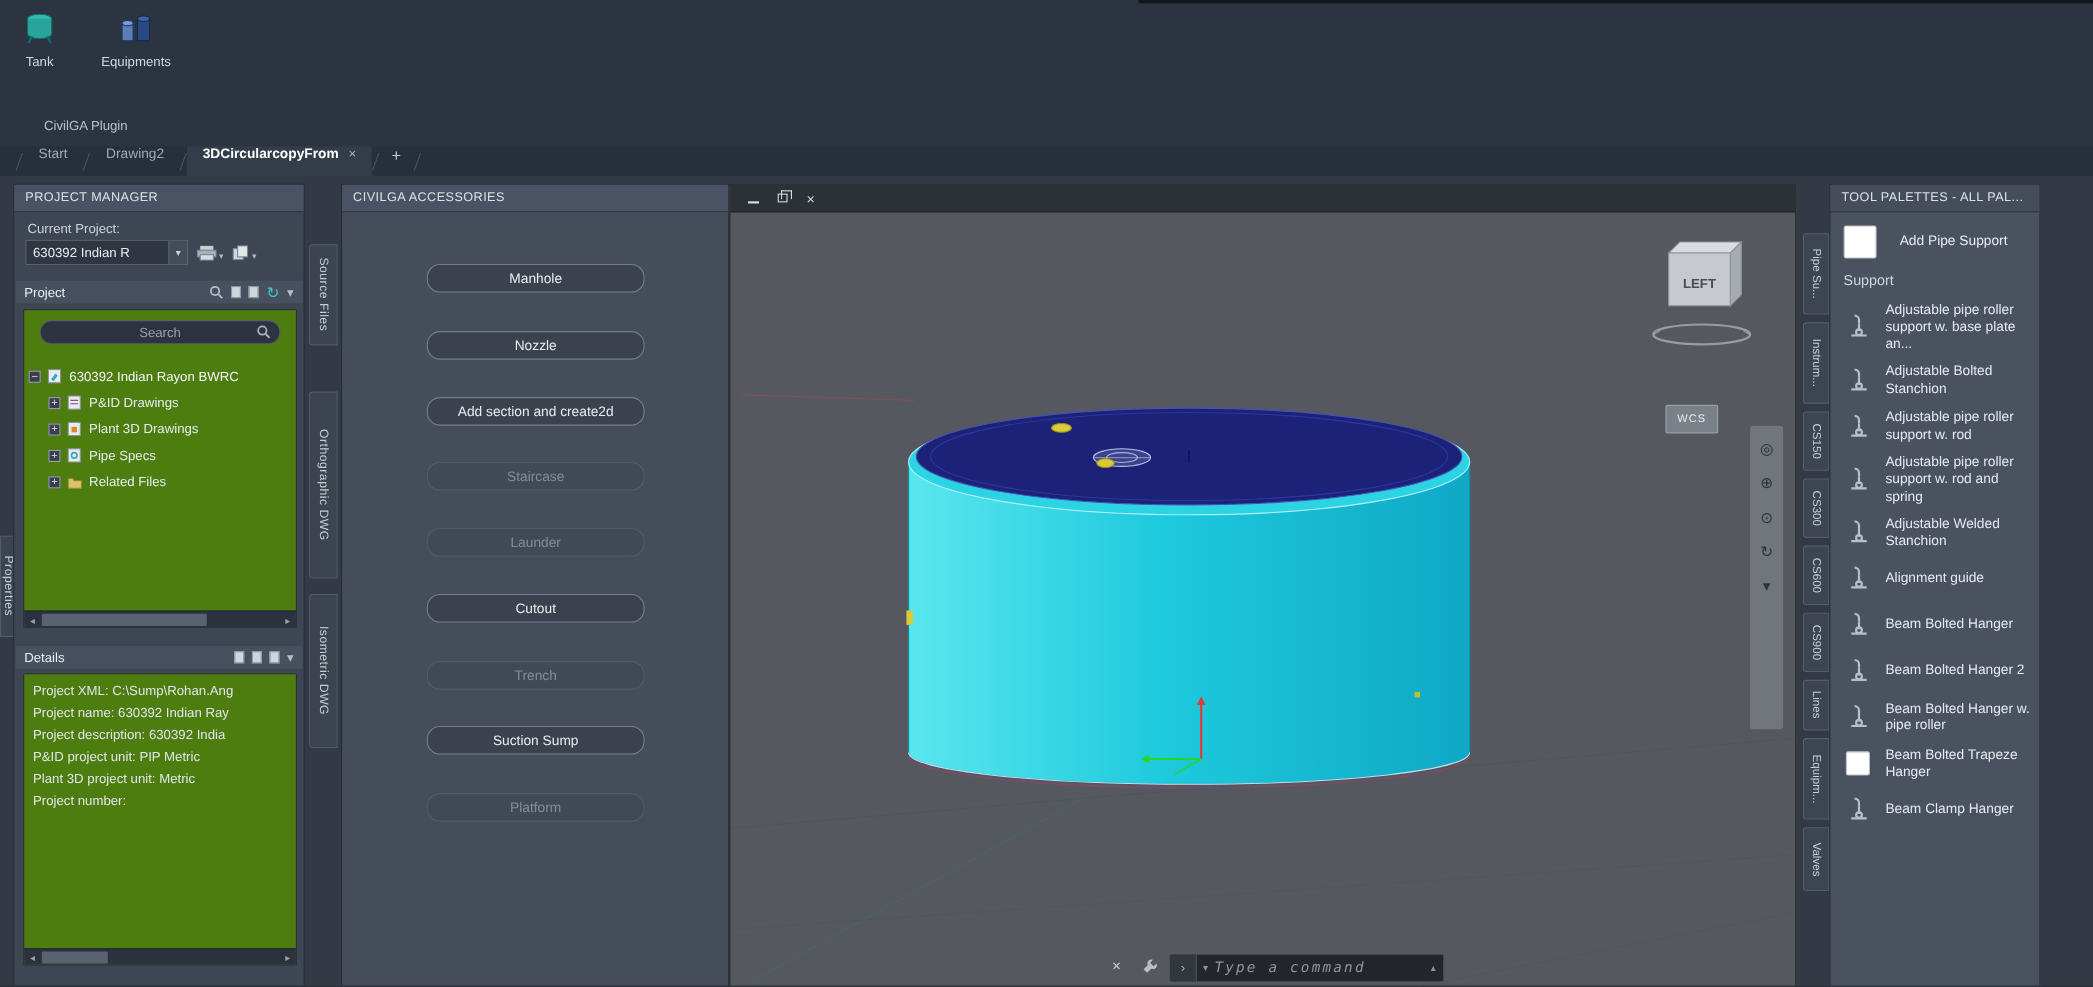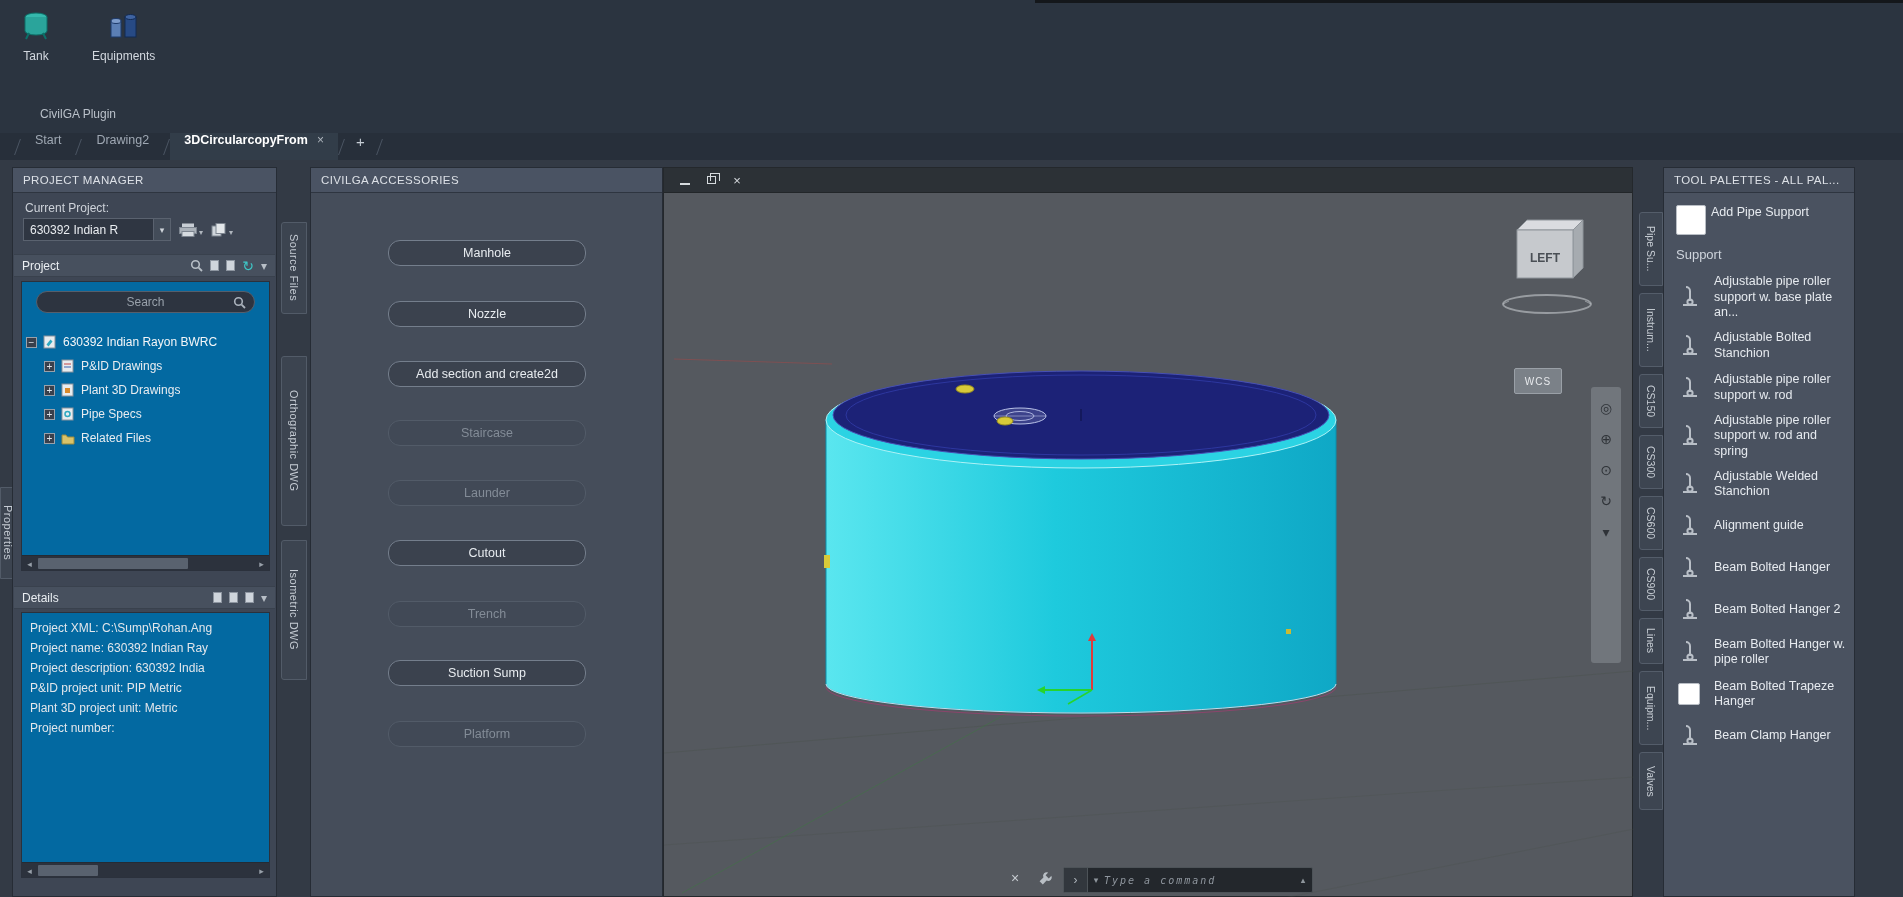--- a/index.html
+++ b/index.html
@@ -39,21 +39,21 @@
   .pm-select-value{flex:1;padding:0 6px;font-size:12px;color:#eaedf1;white-space:nowrap;overflow:hidden}
   .pm-select-arrow{width:17px;height:100%;background:#434c59;border-left:1px solid #5a626f;display:flex;align-items:center;justify-content:center;font-size:9px;color:#cfd4da}
   .tool-mini{display:flex;align-items:flex-end;gap:2px;cursor:pointer}
   .mini-caret{font-size:8px;color:#aeb5bd;font-style:normal}
   .pm-bar{position:absolute;left:1px;height:23px;right:1px;background:#47505e;display:flex;align-items:center;padding:0 8px;border-top:1px solid #39414d;border-bottom:1px solid #39414d}
   .pm-bar-title{font-size:12px;color:#eaeef2;flex:1}
   .bar-icons{display:flex;align-items:center;gap:7px}
   .bicon{display:flex;align-items:center;justify-content:center;font-size:12px;color:#b7bec6;cursor:pointer}
   .bicon.teal{color:#3ec7c7;font-size:14px}
   .doc-glyph{display:inline-block;width:9px;height:11px;background:#cfd5dc;border:1px solid #8d95a0}
-  .pm-box{position:absolute;left:8px;width:249px;background:#0369a1;border:1px solid #2b313c}
+  .pm-box{position:absolute;left:8px;width:249px;background:#4d7c0f;border:1px solid #2b313c}
   .search-wrap{position:relative;margin:9px 14px;height:22px}
   .search-input{width:100%;height:22px;border-radius:11px;background:#2d3440;border:1px solid #565f6c;color:#dfe3e8;
                 font-size:12px;text-align:center;outline:none;font-family:"Liberation Sans",sans-serif}
   .search-input::placeholder{color:#98a0aa}
   .search-ico{position:absolute;right:9px;top:4px}
   .tree{position:absolute;left:4px;top:48px;right:4px}
   .tree-row{height:24px;display:flex;align-items:center;gap:6px;cursor:pointer}
   .tree-row.child{padding-left:18px}
   .expander{width:11px;height:11px;border:1px solid #99a1ab;background:#39404c;color:#dfe3e8;font-size:10px;
             line-height:9px;text-align:center;flex:none;cursor:pointer}
@@ -94,32 +94,32 @@
   .nav-ico{width:22px;height:22px;display:flex;align-items:center;justify-content:center;color:#2f3338;
            font-size:14px;cursor:pointer}
   #cmd-x{position:absolute;left:347px;top:702px;font-size:14px;color:#c7ccd1;cursor:pointer}
   #cmd-wrench{position:absolute;left:374px;top:703px;cursor:pointer}
   #cmdline{position:absolute;left:399px;top:699px;width:250px;height:26px;background:#23272c;border:1px solid #4d5358;
            border-radius:2px;display:flex;align-items:center}
   .cmd-chip{width:24px;height:100%;background:#32373d;color:#aeb4ba;display:flex;align-items:center;justify-content:center;
             font-size:12px;border-right:1px solid #4d5358;cursor:pointer}
   .cmd-caret{width:16px;text-align:center;font-size:9px;color:#8e959c;cursor:pointer}
   .cmd-input{flex:1;background:transparent;border:none;outline:none;font-family:"DejaVu Sans Mono",monospace;
-             font-style:italic;font-size:10px;color:#cfd4da;letter-spacing:1px;min-width:0}
+             font-style:italic;font-size:13px;color:#cfd4da;letter-spacing:1px;min-width:0}
   .cmd-input::placeholder{color:#8f969e;font-style:italic;letter-spacing:2px}
   .cmd-up{width:18px;text-align:center;font-size:9px;color:#8e959c;cursor:pointer}
 
   
   #rtabs{position:absolute;left:1639px;top:212px;width:24px;display:flex;flex-direction:column;gap:7px}
   .rtab{position:relative;writing-mode:vertical-rl;display:flex;align-items:center;justify-content:center;
         background:#3d4551;border:1px solid #545d6a;border-radius:3px 0 0 3px;color:#c6ccd3;font-size:10.5px;cursor:pointer}
   #tp{left:1663px;top:167px;width:192px;height:730px;background:#4a5260}
   #tp .panel-header{background:#454d5b}
   #tp-body{position:absolute;left:0;top:25px;right:0;bottom:0;padding:10px 6px 0 10px;overflow:hidden}
-  .tp-top-item{display:flex;align-items:flex-start;gap:5px;margin:2px 0 12px 2px;cursor:pointer}
+  .tp-top-item{display:flex;align-items:center;gap:21px;margin:2px 0 12px 2px;cursor:pointer}
   .white-icon{width:30px;height:30px;background:#ffffff;border:1px solid #b9bec5;border-radius:2px;flex:none}
   .white-icon.small{width:22px;height:22px;margin:0 4px}
   .tp-section{font-size:13px;color:#ced4dc;margin:4px 0 8px 2px}
   .tp-row{display:flex;align-items:center;gap:10px;min-height:42px;padding:4px 0;cursor:pointer}
   .pi{width:30px;height:26px;flex:none}
   .tp-label{font-size:12.5px;color:#e6eaef;line-height:15.5px}
 </style>
 </head>
 <body>
 

